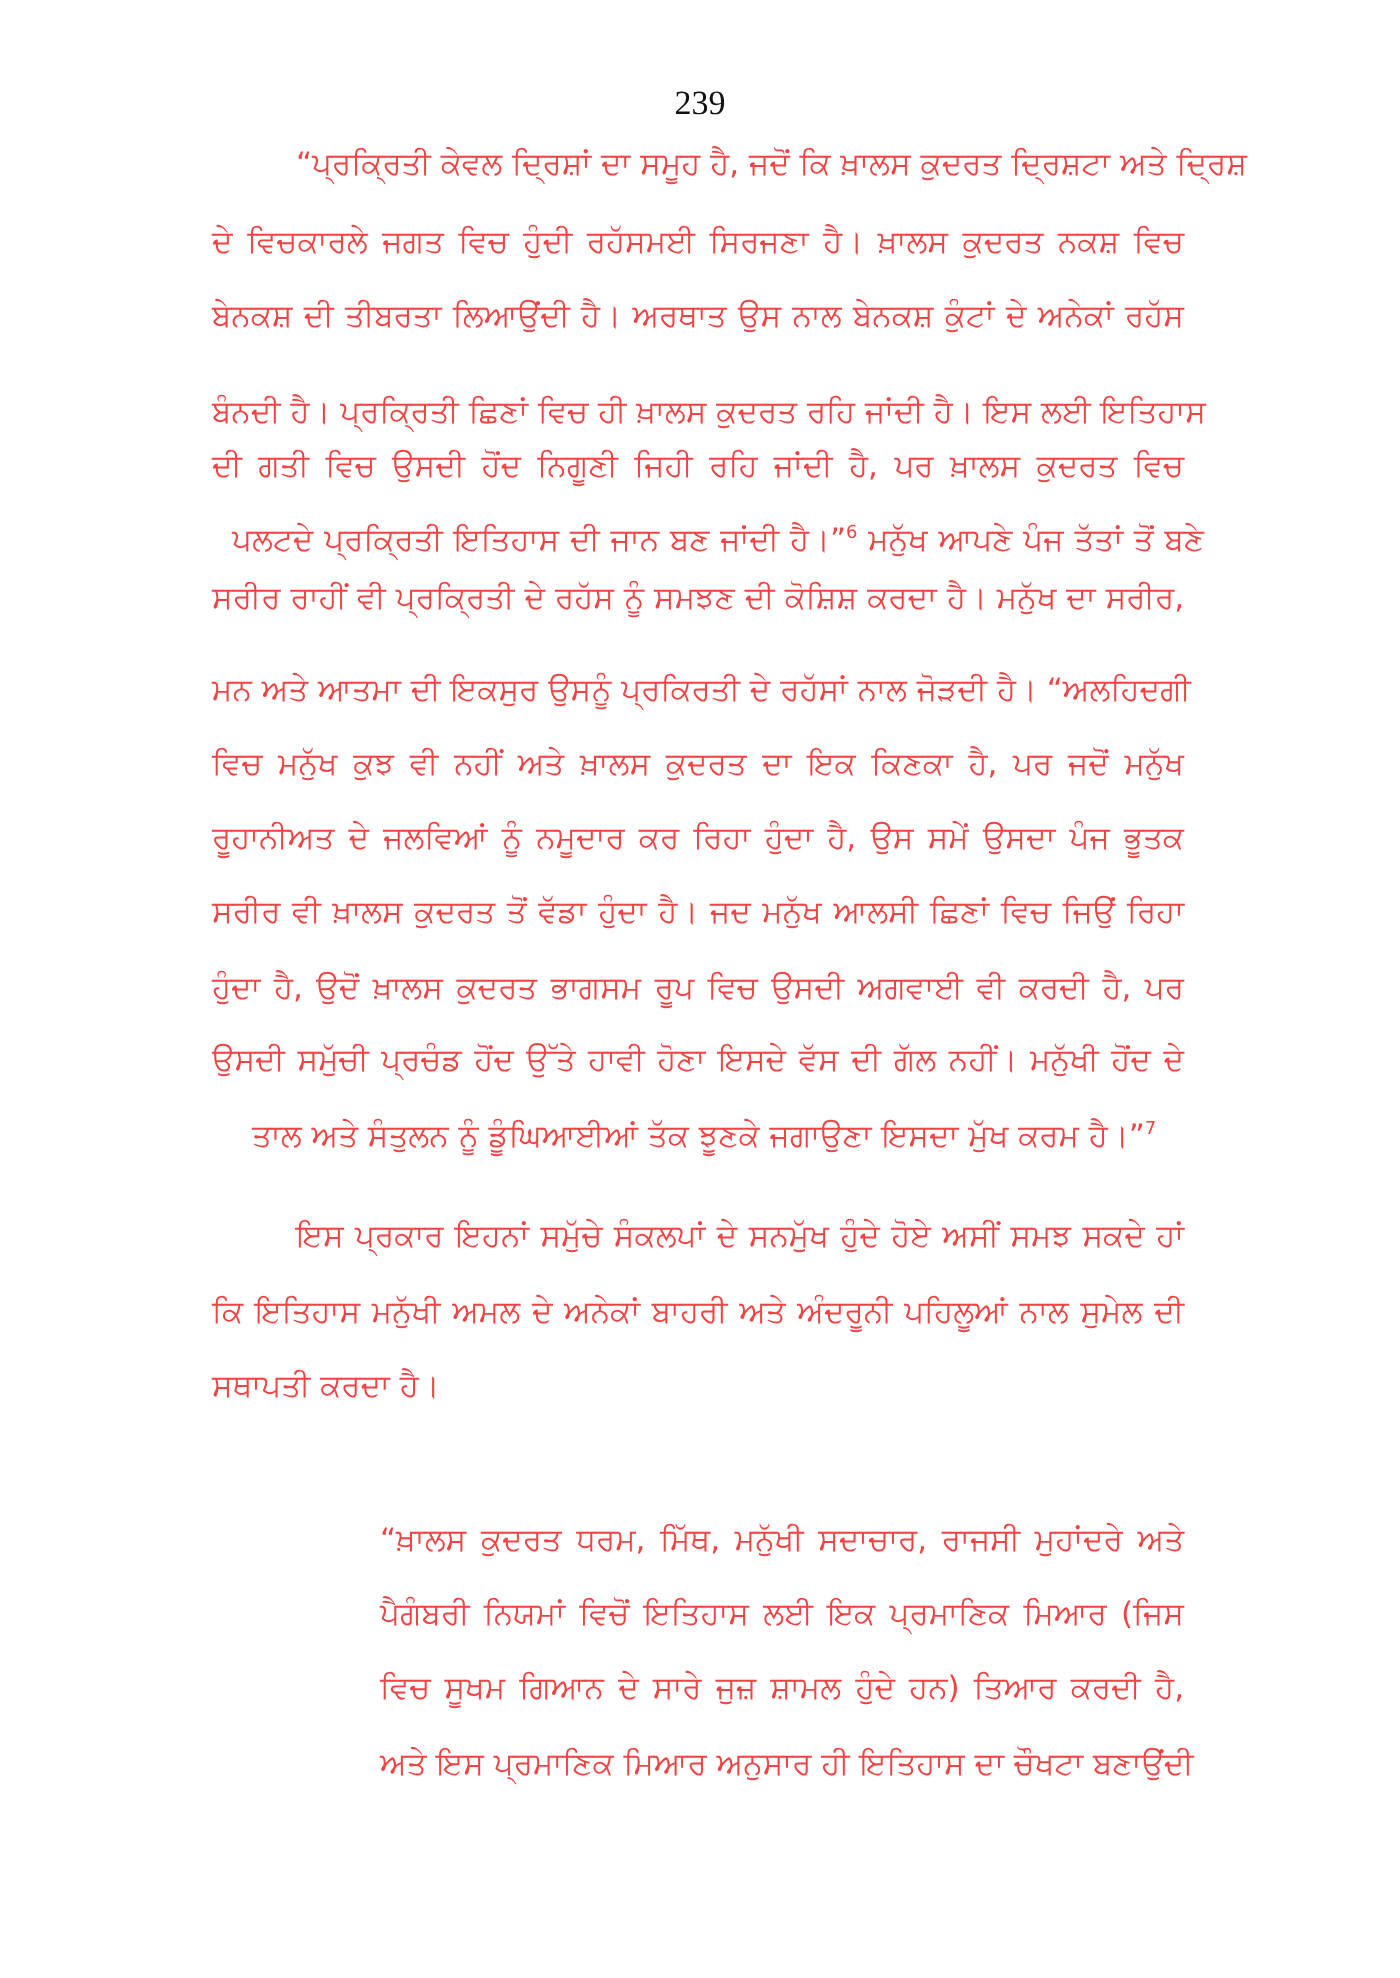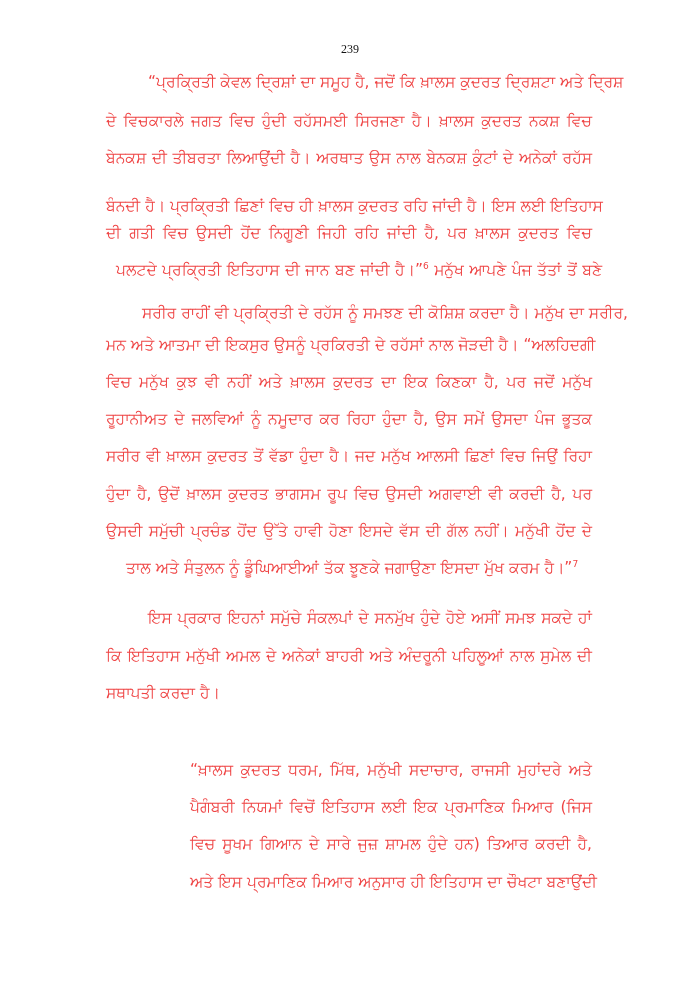--- a/index.html
+++ b/index.html
@@ -15,21 +15,21 @@
       color: #1a1a1a;
       font-family: "DejaVu Sans", "Liberation Sans", sans-serif;
     }
     .page-number {
       position: absolute;
       top: 42px;
       left: 0;
       width: 700px;
       text-align: center;
       font-family: "Liberation Serif", "DejaVu Serif", serif;
-      font-size: 12px;
+      font-size: 17px;
       color: #111;
     }
     .line {
       position: absolute;
       white-space: nowrap;
       font-size: 15.5px;
       line-height: 20px;
       color: #ef4444;
     }
     .justify {
@@ -47,21 +47,21 @@
 
 <div class="page-number">239</div>
 
 <div>
   <div class="line justify" style="top:72px;left:148px;width:444px;"><span>“ਪ੍ਰਕ੍ਰਿਤੀ ਕੇਵਲ ਦ੍ਰਿਸ਼ਾਂ ਦਾ ਸਮੂਹ ਹੈ, ਜਦੋਂ ਕਿ ਖ਼ਾਲਸ ਕੁਦਰਤ ਦ੍ਰਿਸ਼ਟਾ ਅਤੇ ਦ੍ਰਿਸ਼</span></div>
   <div class="line justify" style="top:111px;left:106px;width:486px;"><span>ਦੇ ਵਿਚਕਾਰਲੇ ਜਗਤ ਵਿਚ ਹੁੰਦੀ ਰਹੱਸਮਈ ਸਿਰਜਣਾ ਹੈ। ਖ਼ਾਲਸ ਕੁਦਰਤ ਨਕਸ਼ ਵਿਚ</span></div>
   <div class="line justify" style="top:148px;left:106px;width:486px;"><span>ਬੇਨਕਸ਼ ਦੀ ਤੀਬਰਤਾ ਲਿਆਉਂਦੀ ਹੈ। ਅਰਥਾਤ ਉਸ ਨਾਲ ਬੇਨਕਸ਼ ਕੁੰਟਾਂ ਦੇ ਅਨੇਕਾਂ ਰਹੱਸ</span></div>
   <div class="line justify" style="top:196px;left:106px;width:486px;"><span>ਬੰਨਦੀ ਹੈ। ਪ੍ਰਕ੍ਰਿਤੀ ਛਿਣਾਂ ਵਿਚ ਹੀ ਖ਼ਾਲਸ ਕੁਦਰਤ ਰਹਿ ਜਾਂਦੀ ਹੈ। ਇਸ ਲਈ ਇਤਿਹਾਸ</span></div>
   <div class="line justify" style="top:223px;left:106px;width:486px;"><span>ਦੀ ਗਤੀ ਵਿਚ ਉਸਦੀ ਹੋਂਦ ਨਿਗੂਣੀ ਜਿਹੀ ਰਹਿ ਜਾਂਦੀ ਹੈ, ਪਰ ਖ਼ਾਲਸ ਕੁਦਰਤ ਵਿਚ</span></div>
   <div class="line justify" style="top:260px;left:116px;width:486px;"><span>ਪਲਟਦੇ ਪ੍ਰਕ੍ਰਿਤੀ ਇਤਿਹਾਸ ਦੀ ਜਾਨ ਬਣ ਜਾਂਦੀ ਹੈ।”</span><sup>6</sup><span> ਮਨੁੱਖ ਆਪਣੇ ਪੰਜ ਤੱਤਾਂ ਤੋਂ ਬਣੇ</span></div>
-  <div class="line justify" style="top:303px;left:106px;width:486px;margin-left:36px;"><span>ਸਰੀਰ ਰਾਹੀਂ ਵੀ ਪ੍ਰਕ੍ਰਿਤੀ ਦੇ ਰਹੱਸ ਨੂੰ ਸਮਝਣ ਦੀ ਕੋਸ਼ਿਸ਼ ਕਰਦਾ ਹੈ। ਮਨੁੱਖ ਦਾ ਸਰੀਰ,</span></div>
+  <div class="line justify" style="top:289px;left:106px;width:486px;"><span>ਸਰੀਰ ਰਾਹੀਂ ਵੀ ਪ੍ਰਕ੍ਰਿਤੀ ਦੇ ਰਹੱਸ ਨੂੰ ਸਮਝਣ ਦੀ ਕੋਸ਼ਿਸ਼ ਕਰਦਾ ਹੈ। ਮਨੁੱਖ ਦਾ ਸਰੀਰ,</span></div>
   <div class="line justify" style="top:335px;left:106px;width:486px;"><span>ਮਨ ਅਤੇ ਆਤਮਾ ਦੀ ਇਕਸੁਰ ਉਸਨੂੰ ਪ੍ਰਕਿਰਤੀ ਦੇ ਰਹੱਸਾਂ ਨਾਲ ਜੋੜਦੀ ਹੈ। “ਅਲਹਿਦਗੀ</span></div>
   <div class="line justify" style="top:372px;left:106px;width:486px;"><span>ਵਿਚ ਮਨੁੱਖ ਕੁਝ ਵੀ ਨਹੀਂ ਅਤੇ ਖ਼ਾਲਸ ਕੁਦਰਤ ਦਾ ਇਕ ਕਿਣਕਾ ਹੈ, ਪਰ ਜਦੋਂ ਮਨੁੱਖ</span></div>
   <div class="line justify" style="top:409px;left:106px;width:486px;"><span>ਰੂਹਾਨੀਅਤ ਦੇ ਜਲਵਿਆਂ ਨੂੰ ਨਮੂਦਾਰ ਕਰ ਰਿਹਾ ਹੁੰਦਾ ਹੈ, ਉਸ ਸਮੇਂ ਉਸਦਾ ਪੰਜ ਭੂਤਕ</span></div>
   <div class="line justify" style="top:446px;left:106px;width:486px;"><span>ਸਰੀਰ ਵੀ ਖ਼ਾਲਸ ਕੁਦਰਤ ਤੋਂ ਵੱਡਾ ਹੁੰਦਾ ਹੈ। ਜਦ ਮਨੁੱਖ ਆਲਸੀ ਛਿਣਾਂ ਵਿਚ ਜਿਉਂ ਰਿਹਾ</span></div>
   <div class="line justify" style="top:484px;left:106px;width:486px;"><span>ਹੁੰਦਾ ਹੈ, ਉਦੋਂ ਖ਼ਾਲਸ ਕੁਦਰਤ ਭਾਗਸਮ ਰੂਪ ਵਿਚ ਉਸਦੀ ਅਗਵਾਈ ਵੀ ਕਰਦੀ ਹੈ, ਪਰ</span></div>
   <div class="line justify" style="top:521px;left:106px;width:486px;font-family:Liberation Serif, serif;"><span>ਉਸਦੀ ਸਮੁੱਚੀ ਪ੍ਰਚੰਡ ਹੋਂਦ ਉੱਤੇ ਹਾਵੀ ਹੋਣਾ ਇਸਦੇ ਵੱਸ ਦੀ ਗੱਲ ਨਹੀਂ। ਮਨੁੱਖੀ ਹੋਂਦ ਦੇ</span></div>
   <div class="line" style="top:558px;left:106px;margin-left:20px;"><span>ਤਾਲ ਅਤੇ ਸੰਤੁਲਨ ਨੂੰ ਡੂੰਘਿਆਈਆਂ ਤੱਕ ਝੂਣਕੇ ਜਗਾਉਣਾ ਇਸਦਾ ਮੁੱਖ ਕਰਮ ਹੈ।”</span><sup>7</sup></div>
 </div>
 
 <div>

